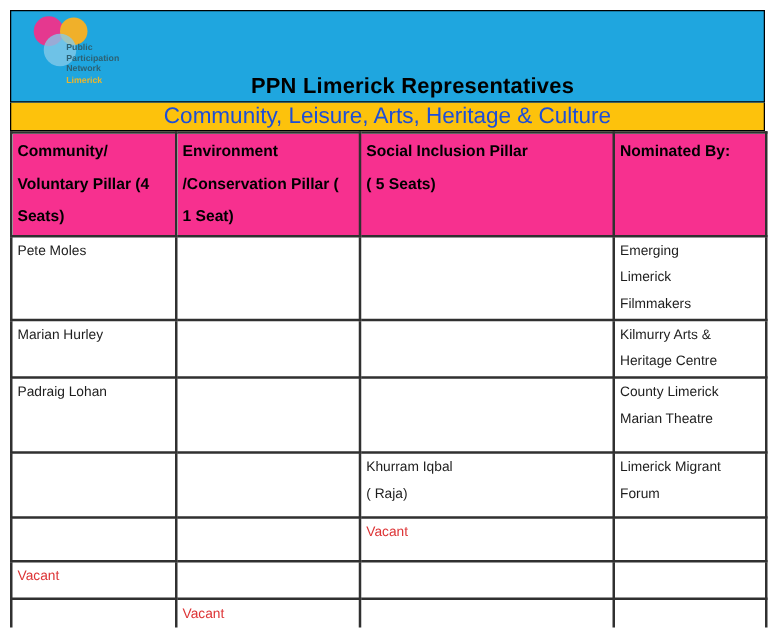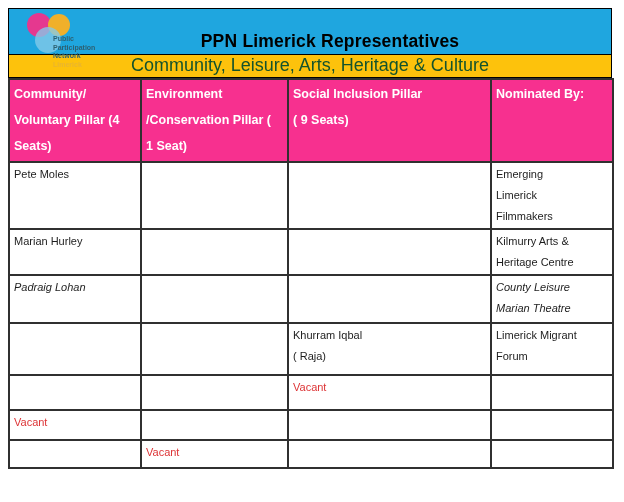--- a/index.html
+++ b/index.html
@@ -5,21 +5,21 @@
   html,body{margin:0;padding:0;}
   body{
     width:624px;height:502px;overflow:hidden;background:#ffffff;
     font-family:"Liberation Sans",sans-serif;
     -webkit-font-smoothing:antialiased;
   }
   .page{position:relative;padding:8px 0 0 8px;}
 
   
   .banner{
-    box-sizing:border-box;position:relative;width:604px;height:47px;
+    box-sizing:border-box;position:relative;width:604px;height:74px;
     background:var(--banner-blue,#1fa6df);border:1px solid #000;
   }
   .logo{position:absolute;left:0;top:0;width:140px;height:64px;}
   .logo .circle{position:absolute;border-radius:50%;}
   .circle-pink{left:18px;top:4px;width:24px;height:24px;background:var(--logo-pink,#e5388f);}
   .circle-yellow{left:39px;top:5px;width:22px;height:22px;background:var(--logo-yellow,#f0b02a);}
   .circle-blue{left:26px;top:18px;width:26px;height:26px;background:var(--logo-blue,#85cbe9);opacity:.78;}
   .logo-text{position:absolute;left:44px;top:26px;font-size:7px;line-height:8.6px;
     font-weight:bold;color:var(--logo-text,#2d6173);white-space:nowrap;}
   .logo-place{color:var(--logo-place,#e9b52f);}
@@ -27,38 +27,38 @@
     position:absolute;left:0;right:0;bottom:2px;text-align:center;
     transform:translateX(20px);
     font-size:17.5px;font-weight:bold;color:#000;letter-spacing:.2px;
   }
 
   
   .band{
     box-sizing:border-box;width:604px;height:23px;
     background:var(--band-yellow,#fdc20c);
     border:1px solid #000;border-top:none;
-    text-align:center;font-size:18px;line-height:21px;color:#14532d;
+    text-align:center;font-size:18px;line-height:21px;color:#1d4ed8;
   }
 
   
   table{border-collapse:collapse;table-layout:fixed;width:604px;}
   th,td{border:2px solid #303030;vertical-align:top;padding:1px 4px;overflow:hidden;}
   thead th{
     background:var(--header-pink,#f7308f);
-    font-size:12.5px;font-weight:bold;color:#ffffff;text-align:left;
+    font-size:12.5px;font-weight:bold;color:#000000;text-align:left;
   }
   thead .line{line-height:26px;white-space:nowrap;}
   td{font-size:11px;color:#1d1d1d;}
   td .line{line-height:21px;white-space:nowrap;}
   td.vacant .line{color:var(--vacant-red,#dd3436);}
   thead tr{height:83px;}
   tbody tr:nth-child(1){height:55px;}
   tbody tr:nth-child(2){height:33px;}
-  tbody tr:nth-child(3){height:48px;font-style:italic;}
+  tbody tr:nth-child(3){height:60px;}
   tbody tr:nth-child(4){height:52px;margin-left:22px;}
   tbody tr:nth-child(5){height:35px;}
   tbody tr:nth-child(6){height:30px;}
   tbody tr:nth-child(7){height:28px;}
 </style>
 </head>
 <body>
 
 <div class="page">
 
@@ -93,21 +93,21 @@
             <div class="line">Voluntary Pillar (4</div>
             <div class="line">Seats)</div>
           </th>
           <th>
             <div class="line">Environment</div>
             <div class="line">/Conservation Pillar (</div>
             <div class="line">1 Seat)</div>
           </th>
           <th>
             <div class="line">Social Inclusion Pillar</div>
-            <div class="line">( 9 Seats)</div>
+            <div class="line">( 5 Seats)</div>
           </th>
           <th>
             <div class="line">Nominated By:</div>
           </th>
         </tr>
     </thead>
     <tbody>
         <tr>
           <td>
             <div class="line">Pete Moles</div>
@@ -131,21 +131,21 @@
             <div class="line">Heritage Centre</div>
           </td>
         </tr>
         <tr>
           <td>
             <div class="line">Padraig Lohan</div>
           </td>
           <td></td>
           <td></td>
           <td>
-            <div class="line">County Leisure</div>
+            <div class="line">County Limerick</div>
             <div class="line">Marian Theatre</div>
           </td>
         </tr>
         <tr>
           <td></td>
           <td></td>
           <td>
             <div class="line">Khurram Iqbal</div>
             <div class="line">( Raja)</div>
           </td>

